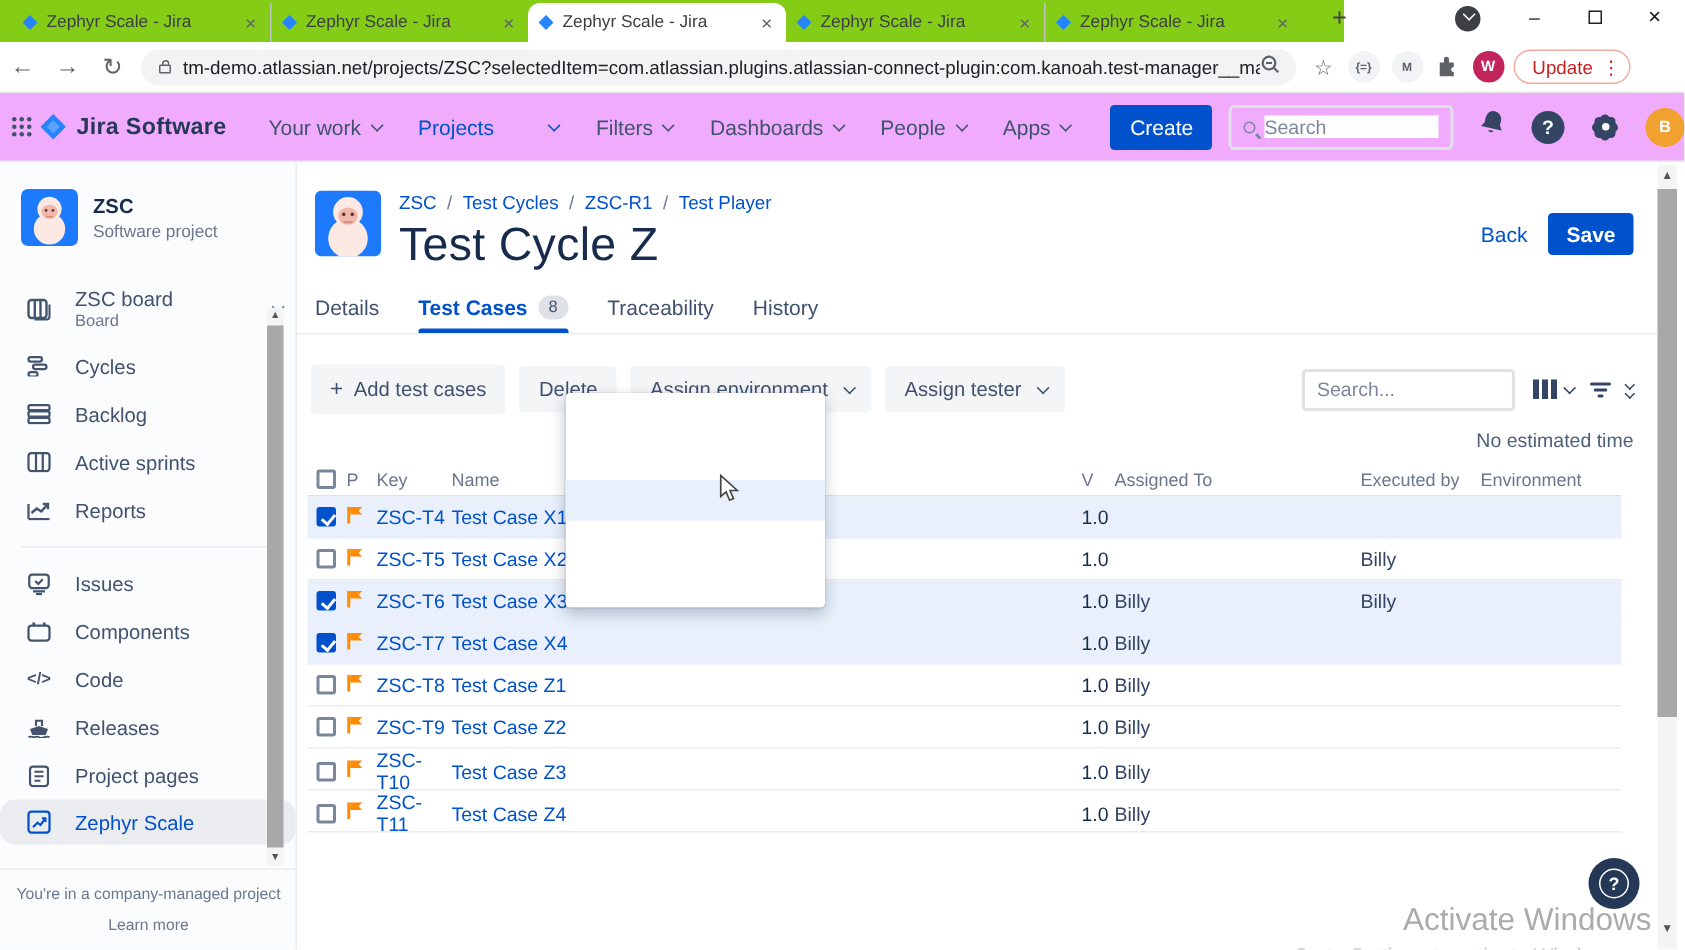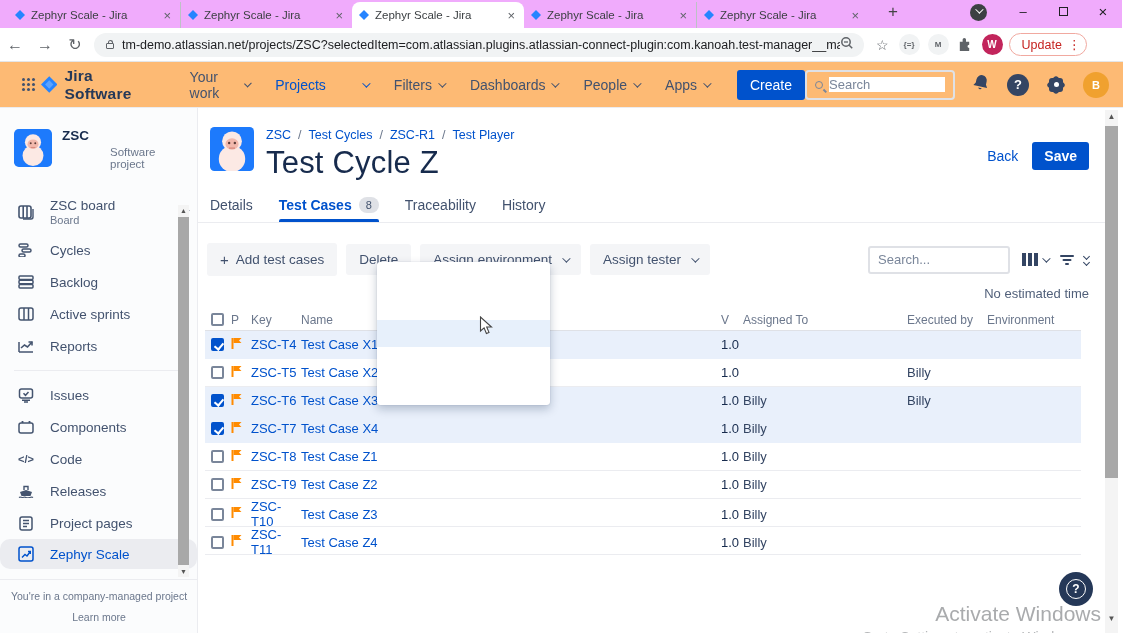--- a/index.html
+++ b/index.html
@@ -1,20 +1,20 @@
 <!DOCTYPE html>
 <html><head>
 <meta charset="utf-8">
 <style>
   * { box-sizing: border-box; margin: 0; padding: 0; }
   html,body { width:1123px; height:633px; overflow:hidden; }
   body { font-family:"Liberation Sans", sans-serif; background:#fff; position:relative; }
 
   
-  .tabstrip { position:absolute; top:0; left:0; width:1122px; height:28px; background:#f0abfc; display:flex; align-items:flex-end; padding-left:8px; }
+  .tabstrip { position:absolute; top:0; left:0; width:896px; height:28px; background:#84cc16; display:flex; align-items:flex-end; padding-left:8px; }
   .btab { width:172px; height:26px; display:flex; align-items:center; gap:6px; padding:0 7px; font-size:11.5px; color:#3c4043; position:relative; flex:none; }
   .btab:not(.active){ border-left:1px solid #bdc1c6; }
   .btab:first-child { border-left:none; }
   .btab.active { background:#fff; border-radius:8px 8px 0 0; border-left:none; z-index:2; }
   .btab.active + .btab { border-left:none; }
   .fav { width:10px; height:10px; flex:none; }
   .btab-label { flex:1; white-space:nowrap; overflow:hidden; }
   .btab-close { color:#5f6368; font-size:13px; padding:0 2px; }
   .newtab { font-size:17px; color:#444; margin:0 10px 4px 8px; }
   .tab-caret { width:17px; height:17px; border-radius:50%; background:#3c4043; color:#fff; font-size:9px; display:flex; align-items:center; justify-content:center; margin:0 0 4px 62px; }
@@ -30,21 +30,21 @@
   .url-text { font-size:12.5px; color:#202124; white-space:nowrap; overflow:hidden; }
   .omni-zoom { margin-left:auto; color:#5f6368; font-size:13px; }
   .url-star { color:#5f6368; font-size:14px; margin:0 6px; }
   .ext-circle { width:21px; height:21px; border-radius:50%; background:#f1f3f4; color:#5f6368; font-size:8px; display:flex; align-items:center; justify-content:center; margin:0 4px; font-weight:bold; }
   .puzzle { color:#5f6368; font-size:13px; margin:0 4px; }
   .w-avatar { width:21px; height:21px; border-radius:50%; background:#c2255c; color:#fff; font-size:10px; font-weight:bold; display:flex; align-items:center; justify-content:center; margin:0 6px; }
   .update-pill { border:1px solid #f1a9a0; border-radius:13px; color:#c5221f; font-size:12.5px; padding:3px 6px 3px 12px; display:flex; align-items:center; gap:6px; margin-right:10px; }
   .update-pill .dots { color:#c5221f; }
 
   
-  .jiranav { position:absolute; top:62px; left:0; width:1123px; height:46px; background:#fdba74; border-bottom:1px solid #EBECF0; display:flex; align-items:center; padding:0 14px; }
+  .jiranav { position:absolute; top:62px; left:0; width:1123px; height:46px; background:#f0abfc; border-bottom:1px solid #EBECF0; display:flex; align-items:center; padding:0 0; }
   .appgrid { width:3px; height:3px; background:#42526E; border-radius:50%; margin:0 16px 10px 8px;
     box-shadow:5px 0 0 #42526E,10px 0 0 #42526E,0 5px 0 #42526E,5px 5px 0 #42526E,10px 5px 0 #42526E,0 10px 0 #42526E,5px 10px 0 #42526E,10px 10px 0 #42526E; }
   .jlogo { display:flex; align-items:center; gap:7px; margin-right:28px; }
   .jlogo-text { font-size:15.5px; font-weight:bold; color:#253858; letter-spacing:.2px; }
   .jnav-items { display:flex; align-items:center; gap:26px; }
   .jnav-item { font-size:14px; color:#42526E; display:flex; align-items:center; gap:6px; }
   .jnav-item.active { color:#0052CC;gap:36px; }
   .chv { width:6px; height:6px; border-right:1.8px solid currentColor; border-bottom:1.8px solid currentColor; transform:rotate(45deg) translateY(-2px); display:inline-block; }
   .create-btn { background:#0052CC; color:#fff; font-size:14px; border:none; border-radius:3px; padding:7px 13px; margin-left:28px; }
   .jnav-right { margin-left:auto; display:flex; align-items:center; gap:16px; }
@@ -306,21 +306,21 @@
           <ellipse cx="20" cy="28" rx="11" ry="11" fill="#FCE9E4"></ellipse>
           <circle cx="20" cy="14" r="8.5" fill="#FCE9E4"></circle>
           <ellipse cx="20" cy="16" rx="5.8" ry="5" fill="#F2B8AC"></ellipse>
           <circle cx="17.6" cy="15" r="1" fill="#5a3b38"></circle>
           <circle cx="22.4" cy="15" r="1" fill="#5a3b38"></circle>
           <path d="M17.5 19.5h5" stroke="#d98c80" stroke-width="1.2" fill="none"></path>
         </svg>
     </span>
     <span>
       <span class="sproj-name">ZSC</span>
-      <span class="sproj-type" style="display:block;margin-left:48px;">Software project</span>
+      <span class="sproj-type" style="display:block;">Software project</span>
     </span>
   </div>
 
   <div class="slist">
     <div class="sitem sitem-tall">
       <span class="sicon">
           <svg width="17" height="17" viewBox="0 0 17 17">
             <rect x="1" y="2" width="12" height="12" rx="2" fill="none" stroke="#44546F" stroke-width="1.6"></rect>
             <path d="M5.2 2v12M9 2v12" stroke="#44546F" stroke-width="1.6"></path>
             <path d="M15 5v8a2 2 0 0 1-2 2H5" stroke="#44546F" stroke-width="1.4" fill="none"></path>

